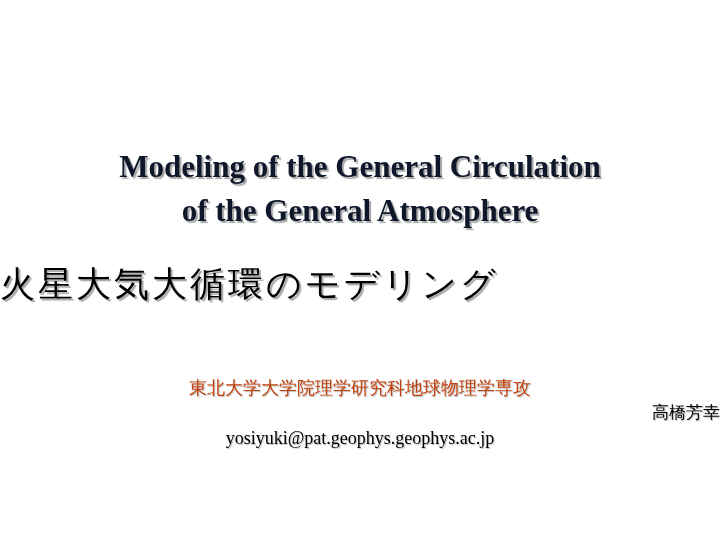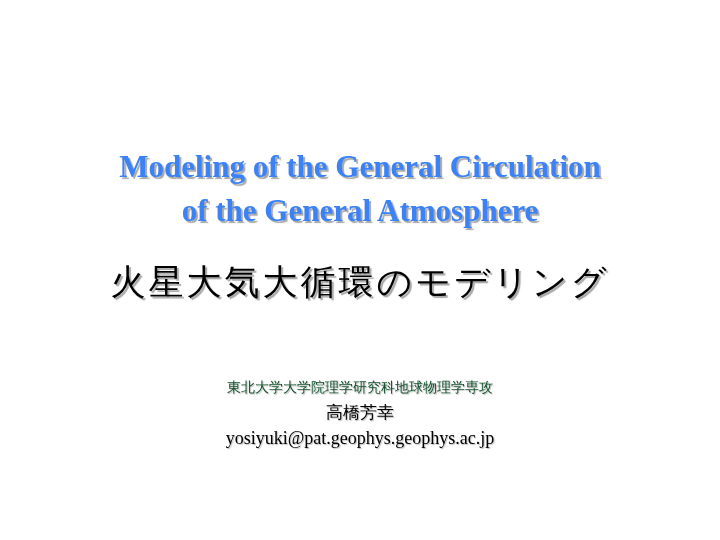--- a/index.html
+++ b/index.html
@@ -25,57 +25,58 @@
     left: 0;
     right: 0;
     top: 145px;
     text-align: center;
   }
   .title-line {
     font-family: "Liberation Serif", serif;
     font-weight: bold;
     font-size: 31px;
     line-height: 44px;
-    color: #3b82f6;
+    color: #0f172a;
     text-shadow: 2px 2px 1px rgba(150,150,150,0.85);
     letter-spacing: 0px;
   }
   .subtitle-jp {
     position: absolute;
     left: 0;
     right: 0;
     top: 262px;
-    text-align: center;
-    font-family: Liberation Mono, monospace;
+    text-align: left;
+    font-family: Liberation Serif, serif;
     font-size: 35px;
     line-height: 46px;
     color: #000000;
     text-shadow: 2px 2px 1px rgba(150,150,150,0.85);
     letter-spacing: 3px;
   }
   .affiliation-block {
     position: absolute;
     left: 0;
     right: 0;
     top: 375px;
     text-align: center;
   }
   .affil-jp {
     font-family: "DejaVu Sans", sans-serif;
-    font-size: 14px;
+    font-size: 18px;
     line-height: 25px;
-    color: #14532d;
+    color: #c2410c;
     text-shadow: 1px 1px 1px rgba(170,170,170,0.8);
   }
   .affil-name {
     font-family: "DejaVu Sans", sans-serif;
     font-size: 17px;
     line-height: 25px;
     color: #000000;
     text-shadow: 1px 1px 1px rgba(170,170,170,0.8);
+    text-align: right;
   }
   .affil-mail {
     font-family: "Liberation Serif", serif;
     font-size: 18px;
     line-height: 26px;
     color: #000000;
     text-shadow: 1px 1px 1px rgba(170,170,170,0.8);
   }
 </style>
 </head>

